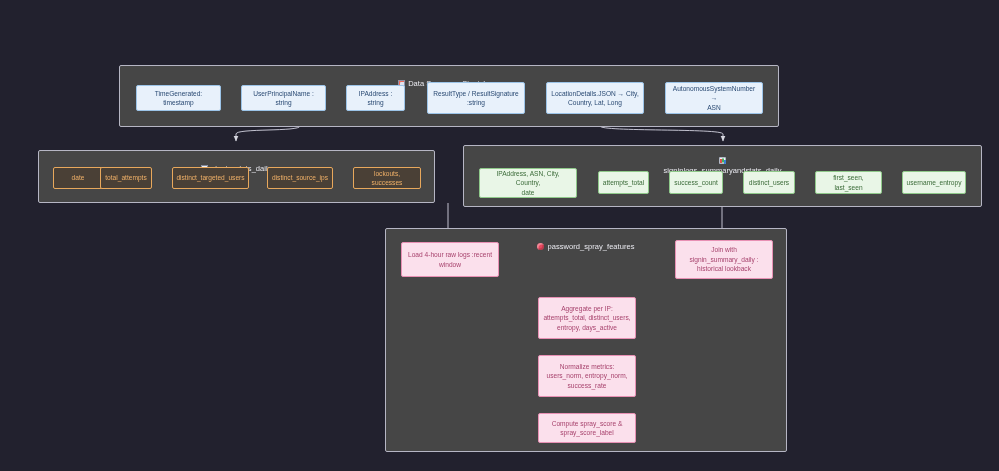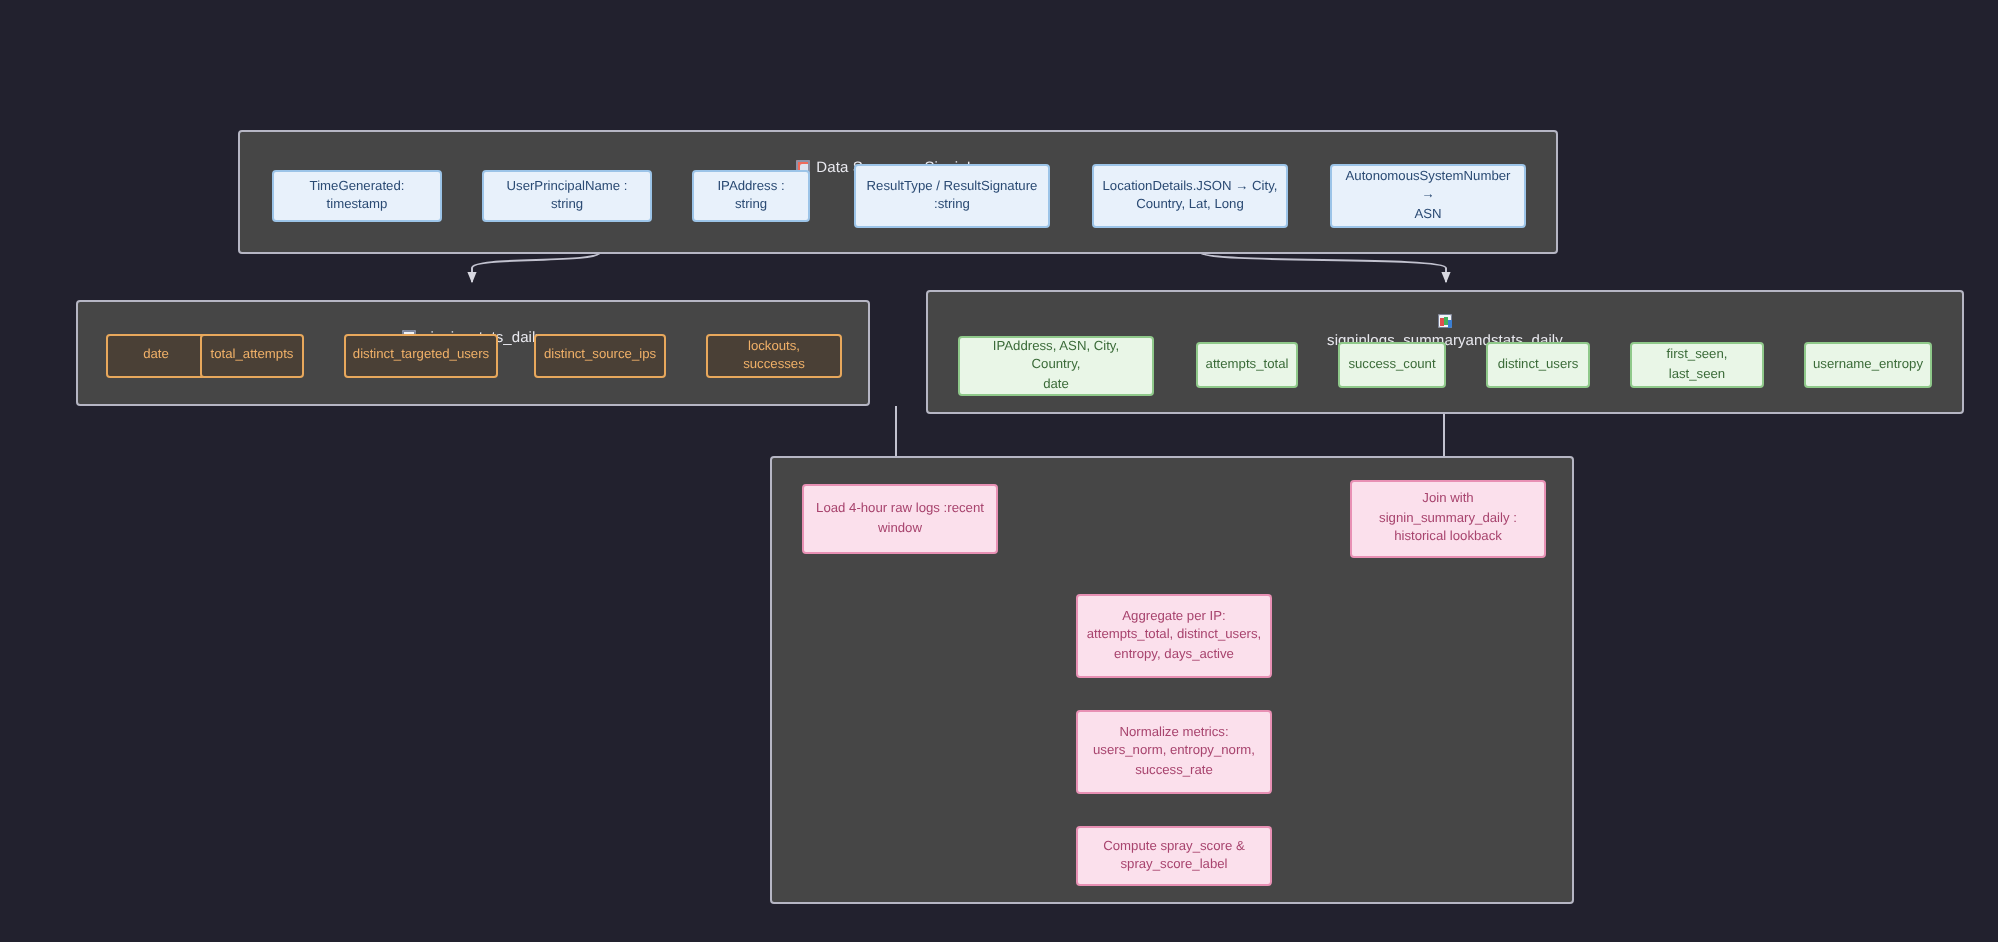--- a/index.html
+++ b/index.html
@@ -159,20 +159,23 @@
     <div class="node n-green" style="left:15px; top:22px; width:98px; height:30px;">IPAddress, ASN, City, Country,
 date</div>
     <div class="node n-green" style="left:134px; top:25px; width:51px; height:23px;">attempts_total</div>
     <div class="node n-green" style="left:205px; top:25px; width:54px; height:23px;">success_count</div>
     <div class="node n-green" style="left:279px; top:25px; width:52px; height:23px;">distinct_users</div>
     <div class="node n-green" style="left:351px; top:25px; width:67px; height:23px;">first_seen, last_seen</div>
     <div class="node n-green" style="left:438px; top:25px; width:64px; height:23px;">username_entropy</div>
   </div>
 
   <div class="panel" style="left:385px; top:228px; width:402px; height:224px;">
+    <div class="panel-title">
+      <span class="ticon ticon-pkg"></span><span class="ptxt">password_spray_features</span>
+    </div>
     <div class="node n-pink" style="left:15px; top:13px; width:98px; height:35px;">Load 4-hour raw logs :recent
 window</div>
     <div class="node n-pink" style="left:289px; top:11px; width:98px; height:39px;">Join with
 signin_summary_daily :
 historical lookback</div>
     <div class="node n-pink" style="left:152px; top:68px; width:98px; height:42px;">Aggregate per IP:
 attempts_total, distinct_users,
 entropy, days_active</div>
     <div class="node n-pink" style="left:152px; top:126px; width:98px; height:42px;">Normalize metrics:
 users_norm, entropy_norm,

